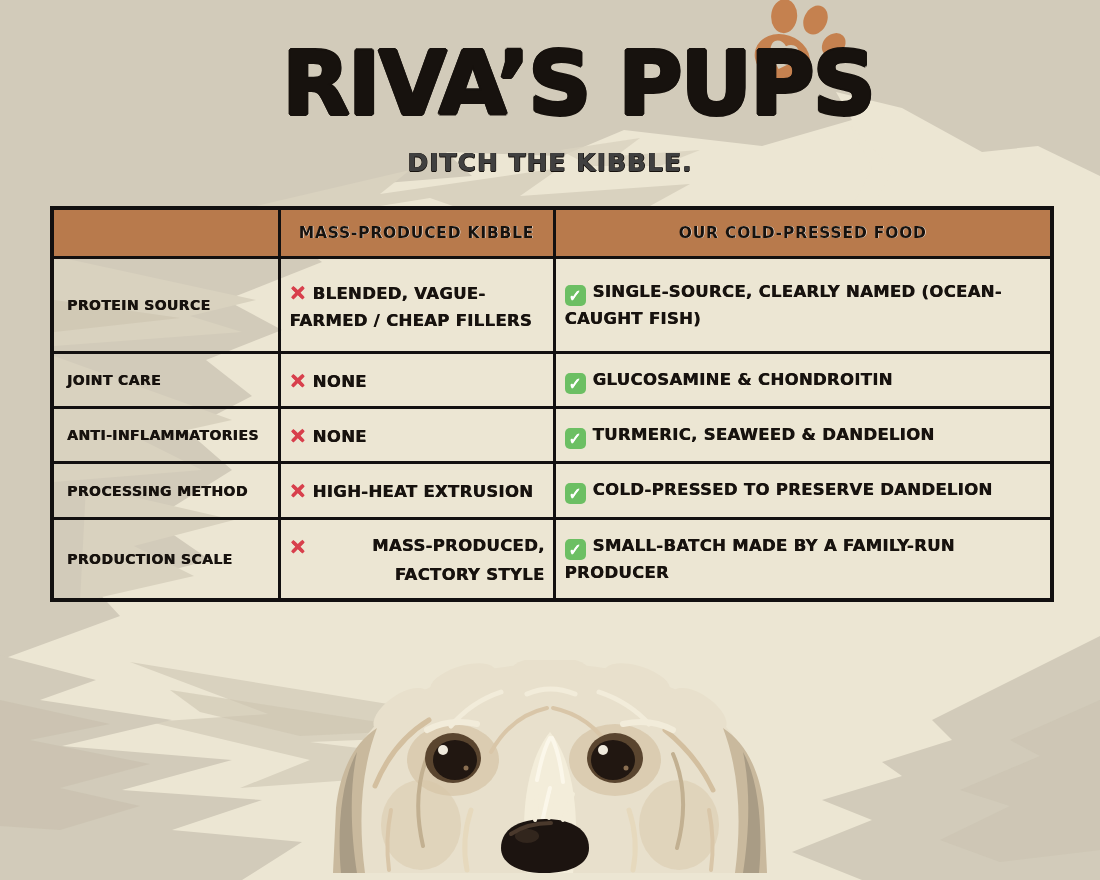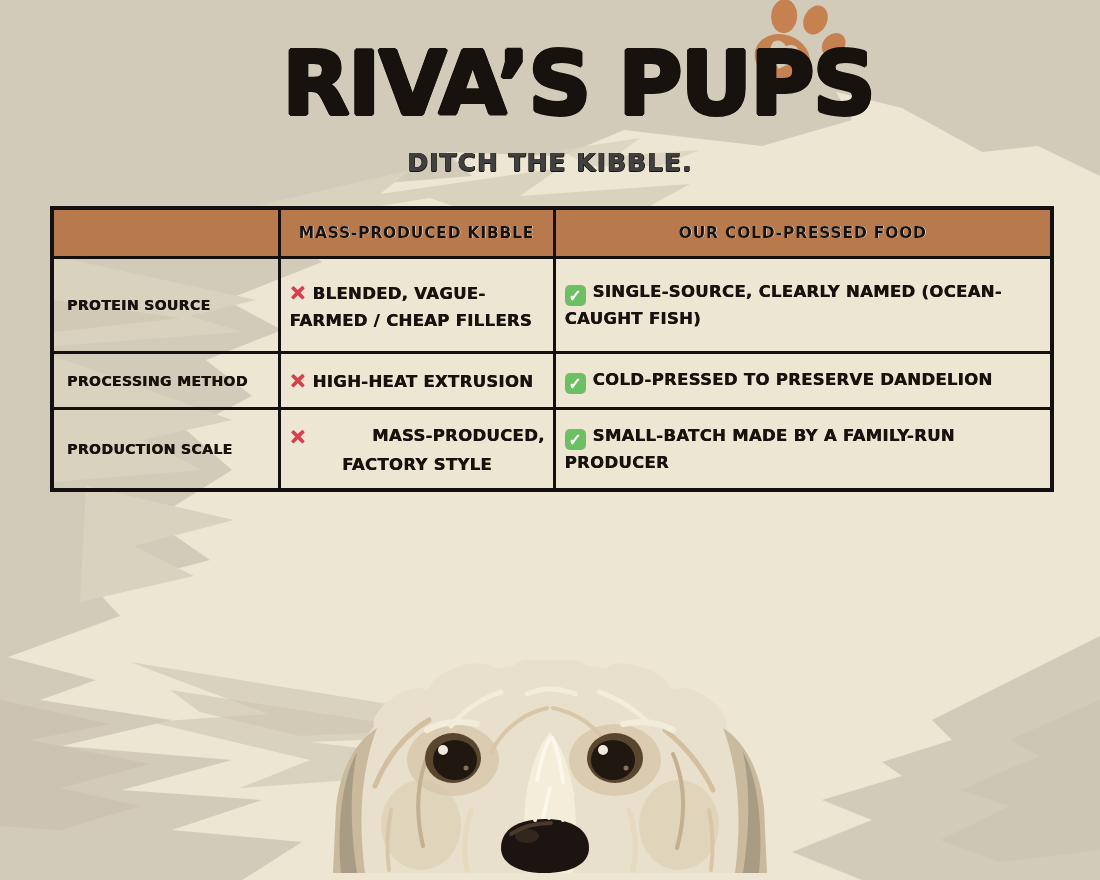--- a/index.html
+++ b/index.html
@@ -121,33 +121,43 @@
       <th class="hdr">OUR COLD-PRESSED FOOD</th>
     </tr>
   </thead>
   <tbody>
       <tr class="r0">
         <td class="label-cell">PROTEIN SOURCE</td>
         <td class="kibble-cell"><span class="x-icon">✕</span><span class="cell-text">BLENDED, VAGUE-
 FARMED / CHEAP FILLERS</span></td>
         <td class="ours-cell"><span class="check-icon">✓</span><span class="cell-text">SINGLE-SOURCE, CLEARLY NAMED (OCEAN-CAUGHT FISH)</span></td>
       </tr>
+      <tr class="r2">
+        <td class="label-cell">JOINT CARE</td>
+        <td class="kibble-cell"><span class="x-icon">✕</span><span class="cell-text">NONE</span></td>
+        <td class="ours-cell"><span class="check-icon">✓</span><span class="cell-text">GLUCOSAMINE &amp; CHONDROITIN</span></td>
+      </tr>
+      <tr class="r3">
+        <td class="label-cell">ANTI-INFLAMMATORIES</td>
+        <td class="kibble-cell"><span class="x-icon">✕</span><span class="cell-text">NONE</span></td>
+        <td class="ours-cell"><span class="check-icon">✓</span><span class="cell-text">TURMERIC, SEAWEED &amp; DANDELION</span></td>
+      </tr>
       <tr class="r5">
         <td class="label-cell">PROCESSING METHOD</td>
         <td class="kibble-cell"><span class="x-icon">✕</span><span class="cell-text">HIGH-HEAT EXTRUSION</span></td>
         <td class="ours-cell"><span class="check-icon">✓</span><span class="cell-text">COLD-PRESSED TO PRESERVE DANDELION</span></td>
       </tr>
       <tr class="r6">
         <td class="label-cell">PRODUCTION SCALE</td>
         <td class="kibble-cell">
           <div class="stretch-line">
             <span class="x-icon">✕</span>
             <span>MASS-PRODUCED,</span>
           </div>
-          <div style="text-align: center;">FACTORY STYLE</div>
+          <div style="text-align: right;">FACTORY STYLE</div>
         </td>
         <td class="ours-cell"><span class="check-icon">✓</span><span class="cell-text">SMALL-BATCH MADE BY A FAMILY-RUN PRODUCER</span></td>
       </tr>
     </tbody>
 </table>
 
 <svg id="dog" width="438" height="213" viewBox="0 0 438 213">
 
   <path d="M2,213 L6,152 C12,100 40,60 78,38 C120,13 170,4 219,4 C268,4 318,13 360,38 C398,60 426,100 432,152 L436,213 Z" fill="#e8e0cc"></path>
   <ellipse cx="70" cy="50" rx="32" ry="15" fill="#e8e0cc" transform="rotate(-35 70 50)"></ellipse>

